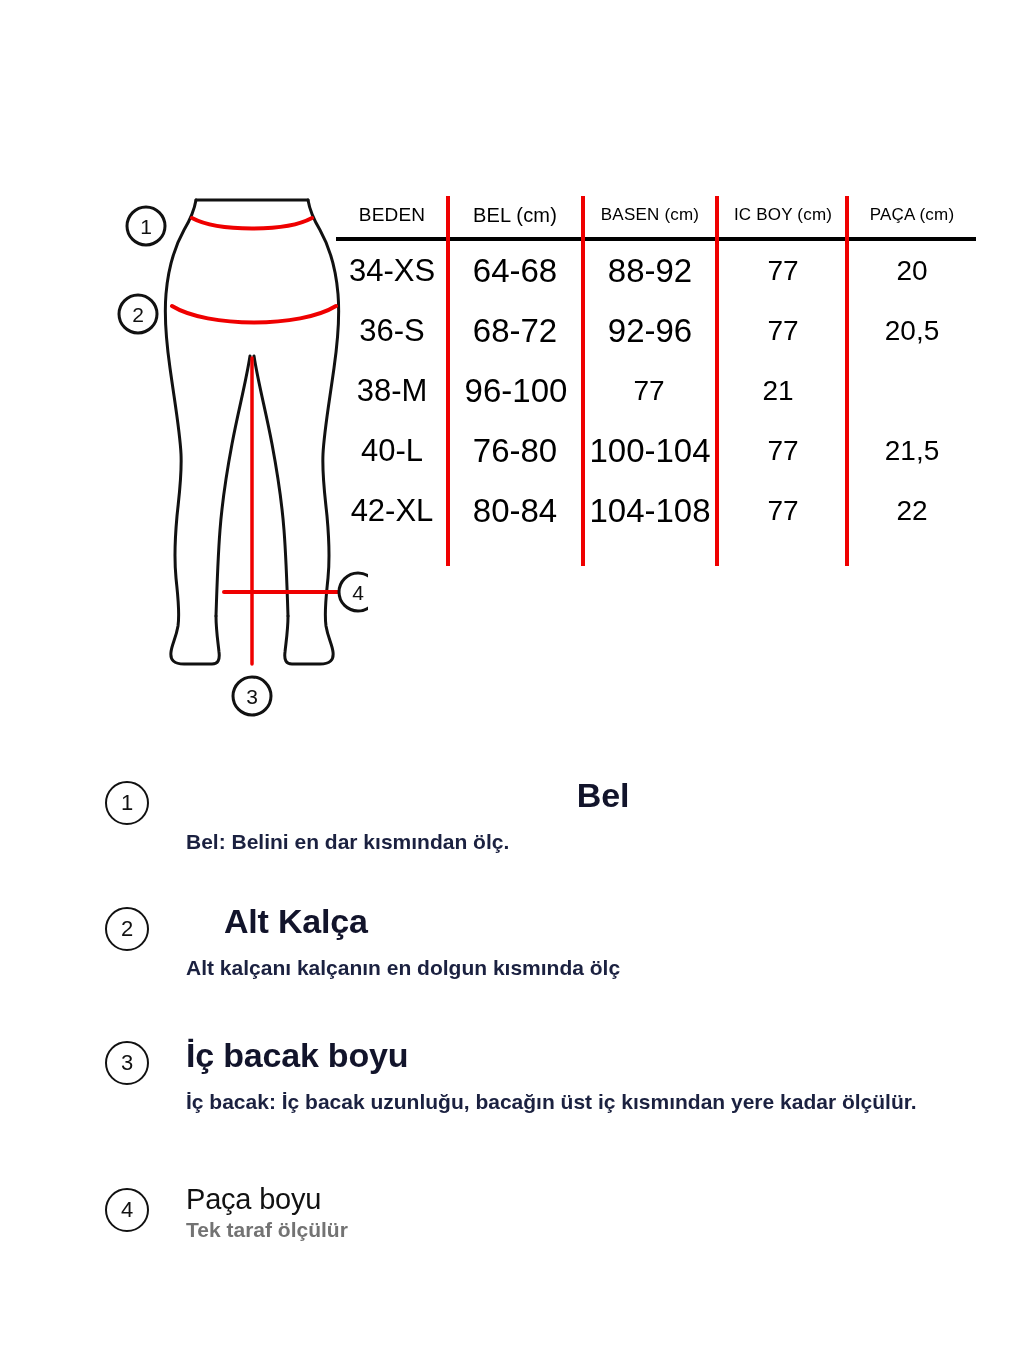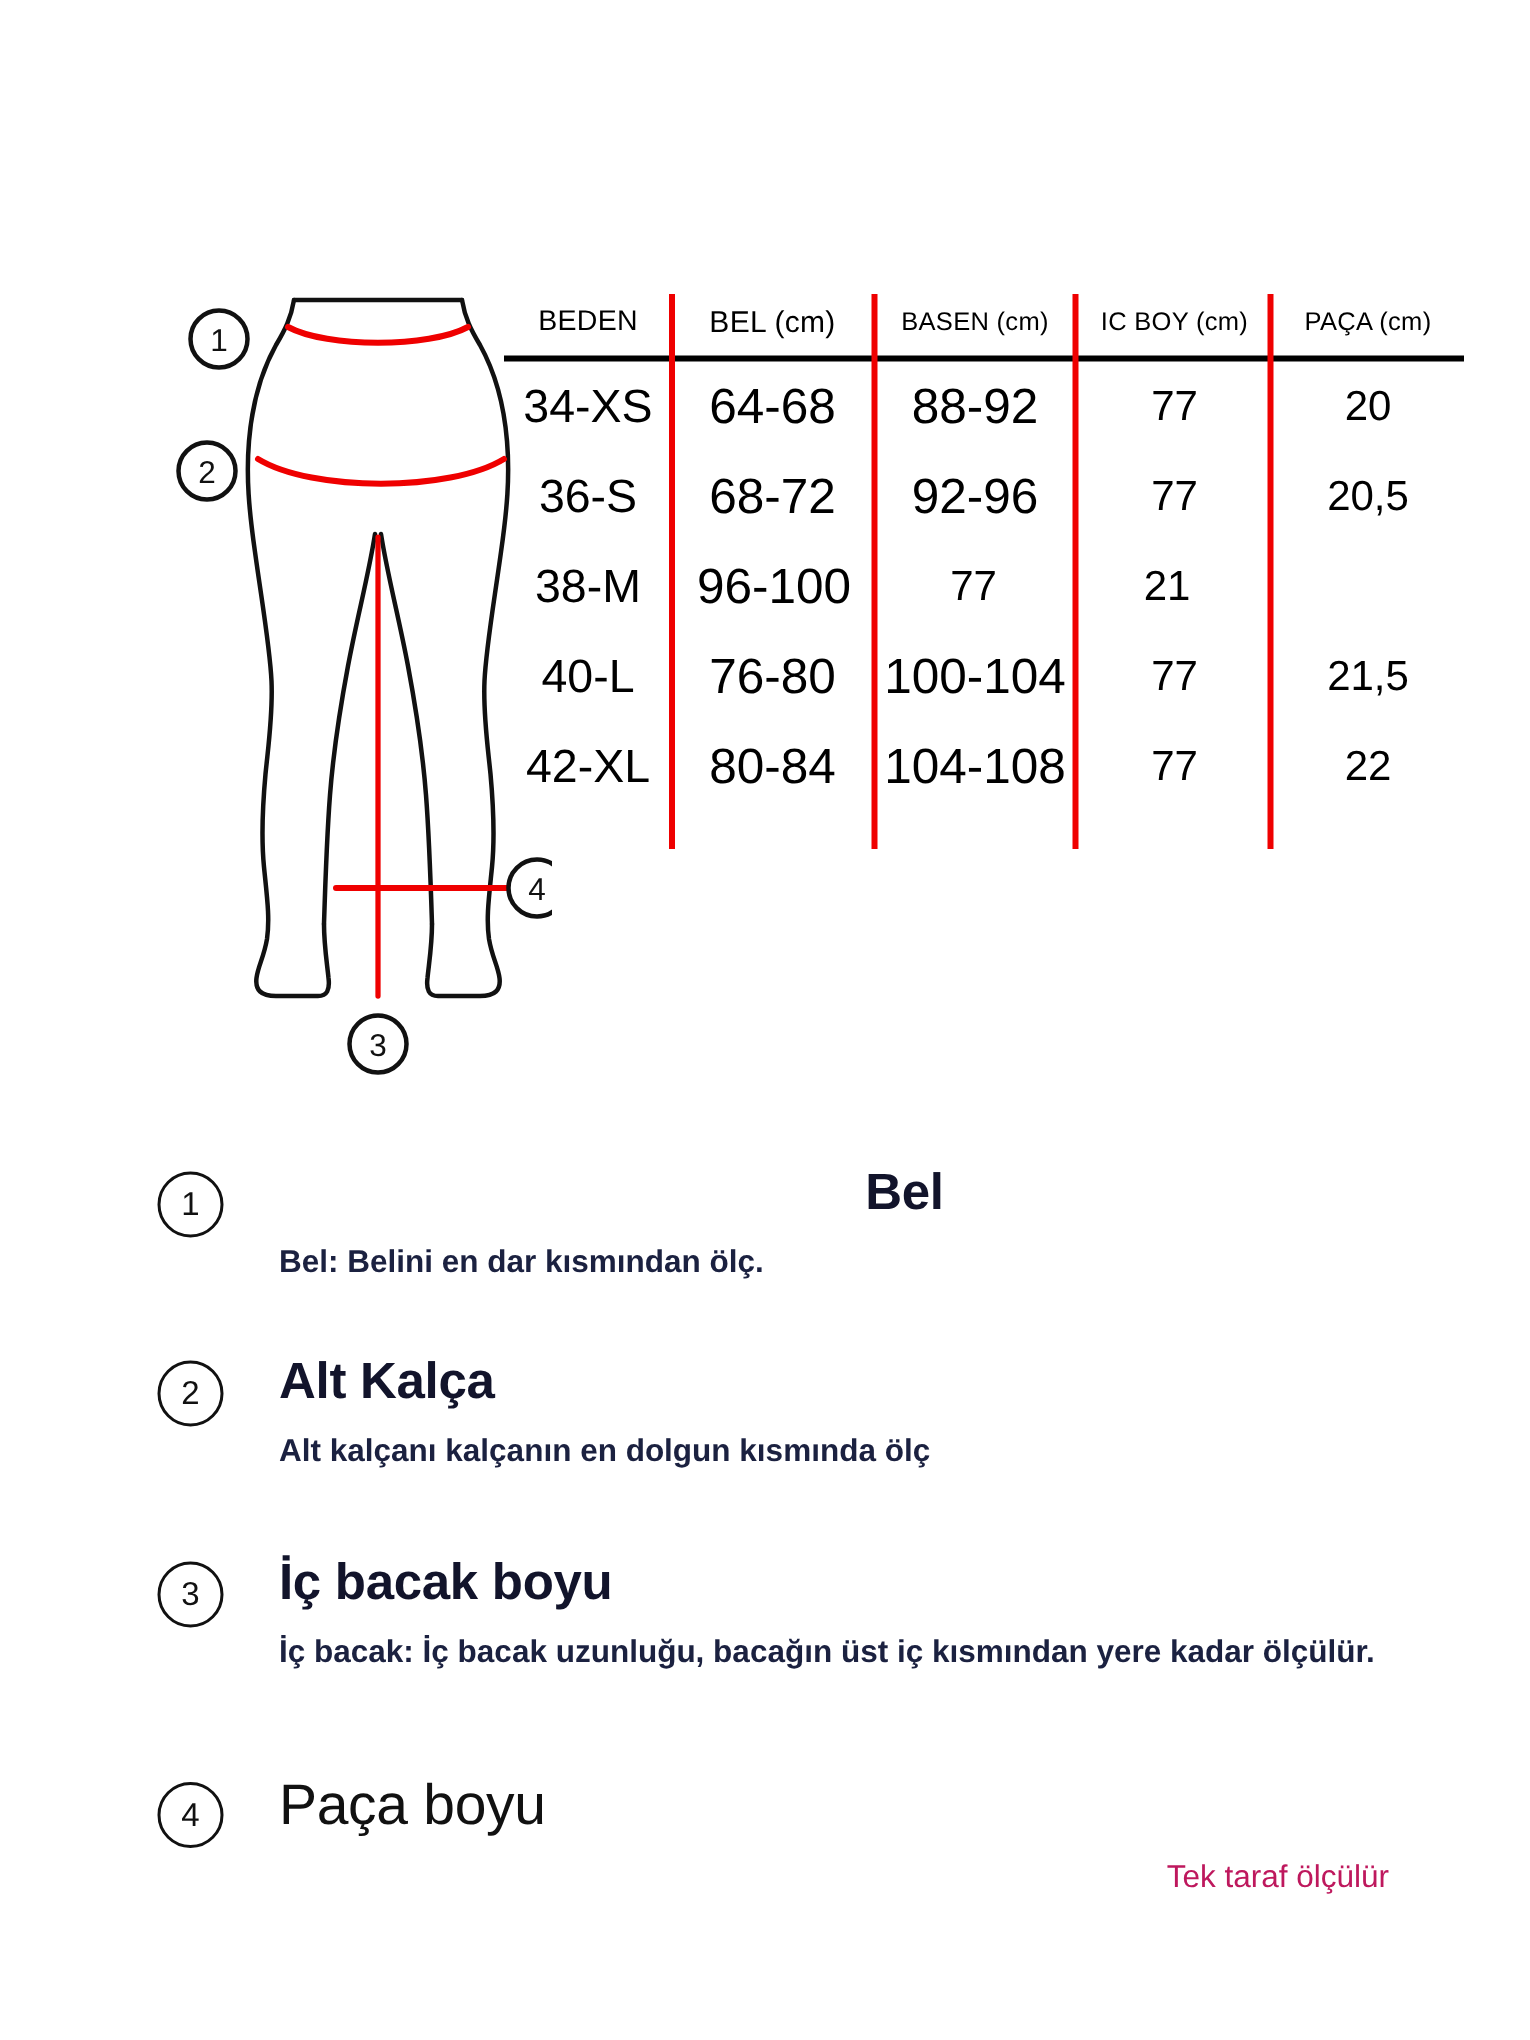--- a/index.html
+++ b/index.html
@@ -153,40 +153,39 @@
     margin: 0;
     max-width: 740px;
   }
   
   #li-1 { height: 120px; }
   #li-1 .badge { top: 26px; }
   #li-1 .legend-title { padding-top: 22px; text-align: center; }
   
   #li-2 { height: 130px; }
   #li-2 .badge { top: 28px; }
-  #li-2 .legend-title { padding-top: 24px; }
+  #li-2 .legend-title { padding-top: 24px; margin-left: 38px; }
   
   #li-3 { height: 155px; }
   #li-3 .badge { top: 28px; }
   #li-3 .legend-title { padding-top: 24px; }
   
   #li-4 { height: 110px; }
   #li-4 .badge { top: 16px; }
   #li-4 .legend-title {
     padding-top: 12px;
     font-weight: normal;
-    font-size: 38px;
+    font-size: 29px;
     color: #111;
-    margin-bottom: 12px;
+    margin-bottom: 0;
   }
   #li-4 .legend-desc {
-    font-weight: normal;
+    font-weight: bold;
     font-size: 21px;
-    color: #be185d;
-    text-align: right;
+    color: #737373;
   }
 </style>
 </head>
 <body>
 
 <div id="top-block">
 
   <svg id="figure-diagram" viewBox="0 0 260 540">
 
     <g fill="none" stroke="#111111" stroke-width="3" stroke-linecap="round" stroke-linejoin="round">

